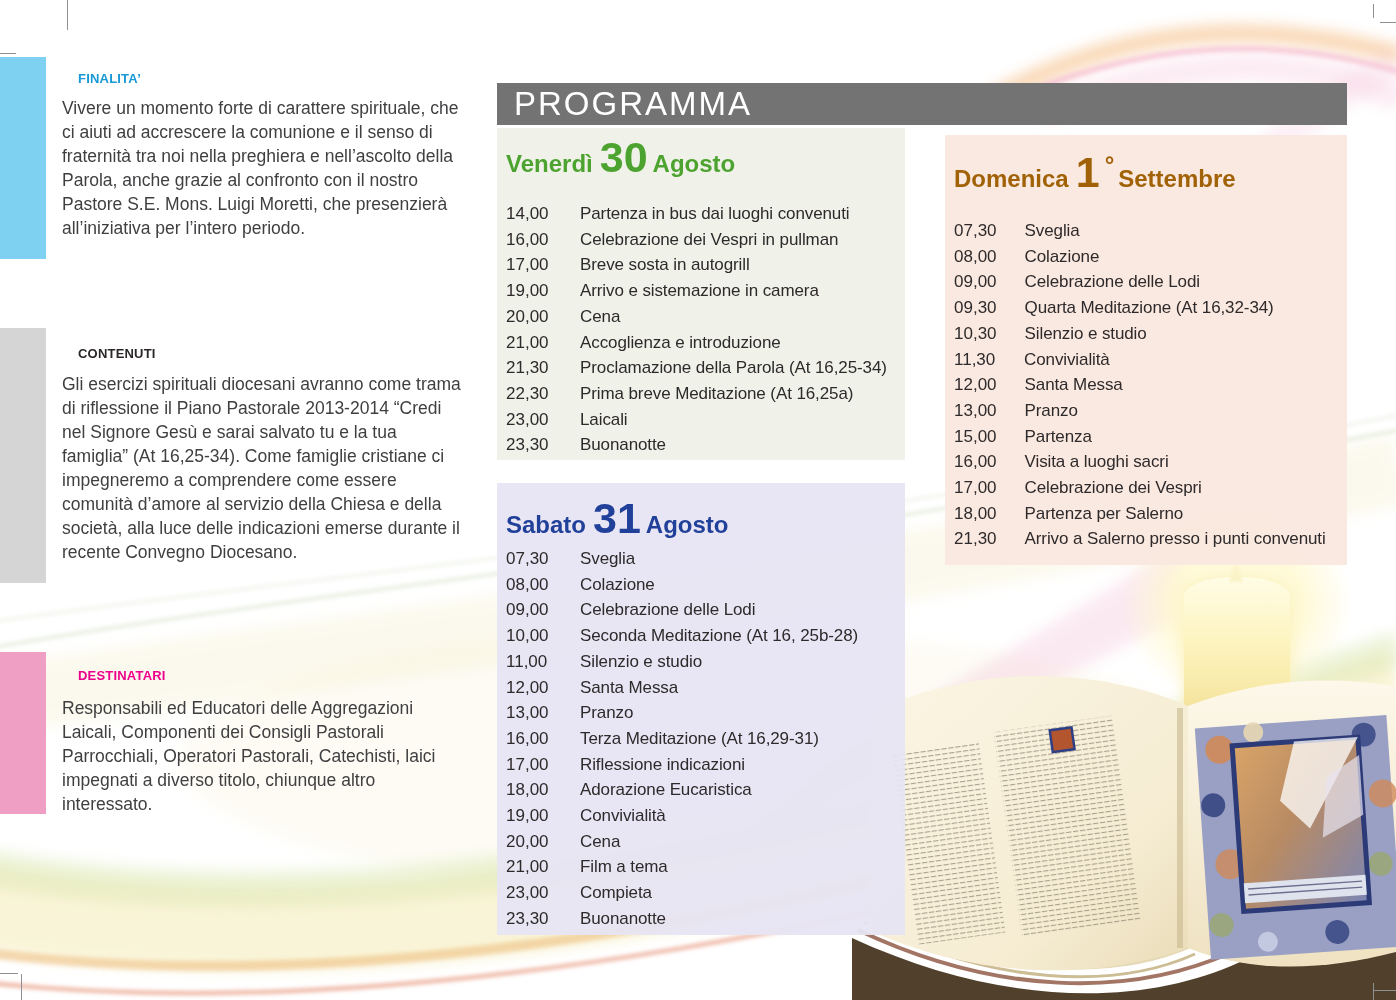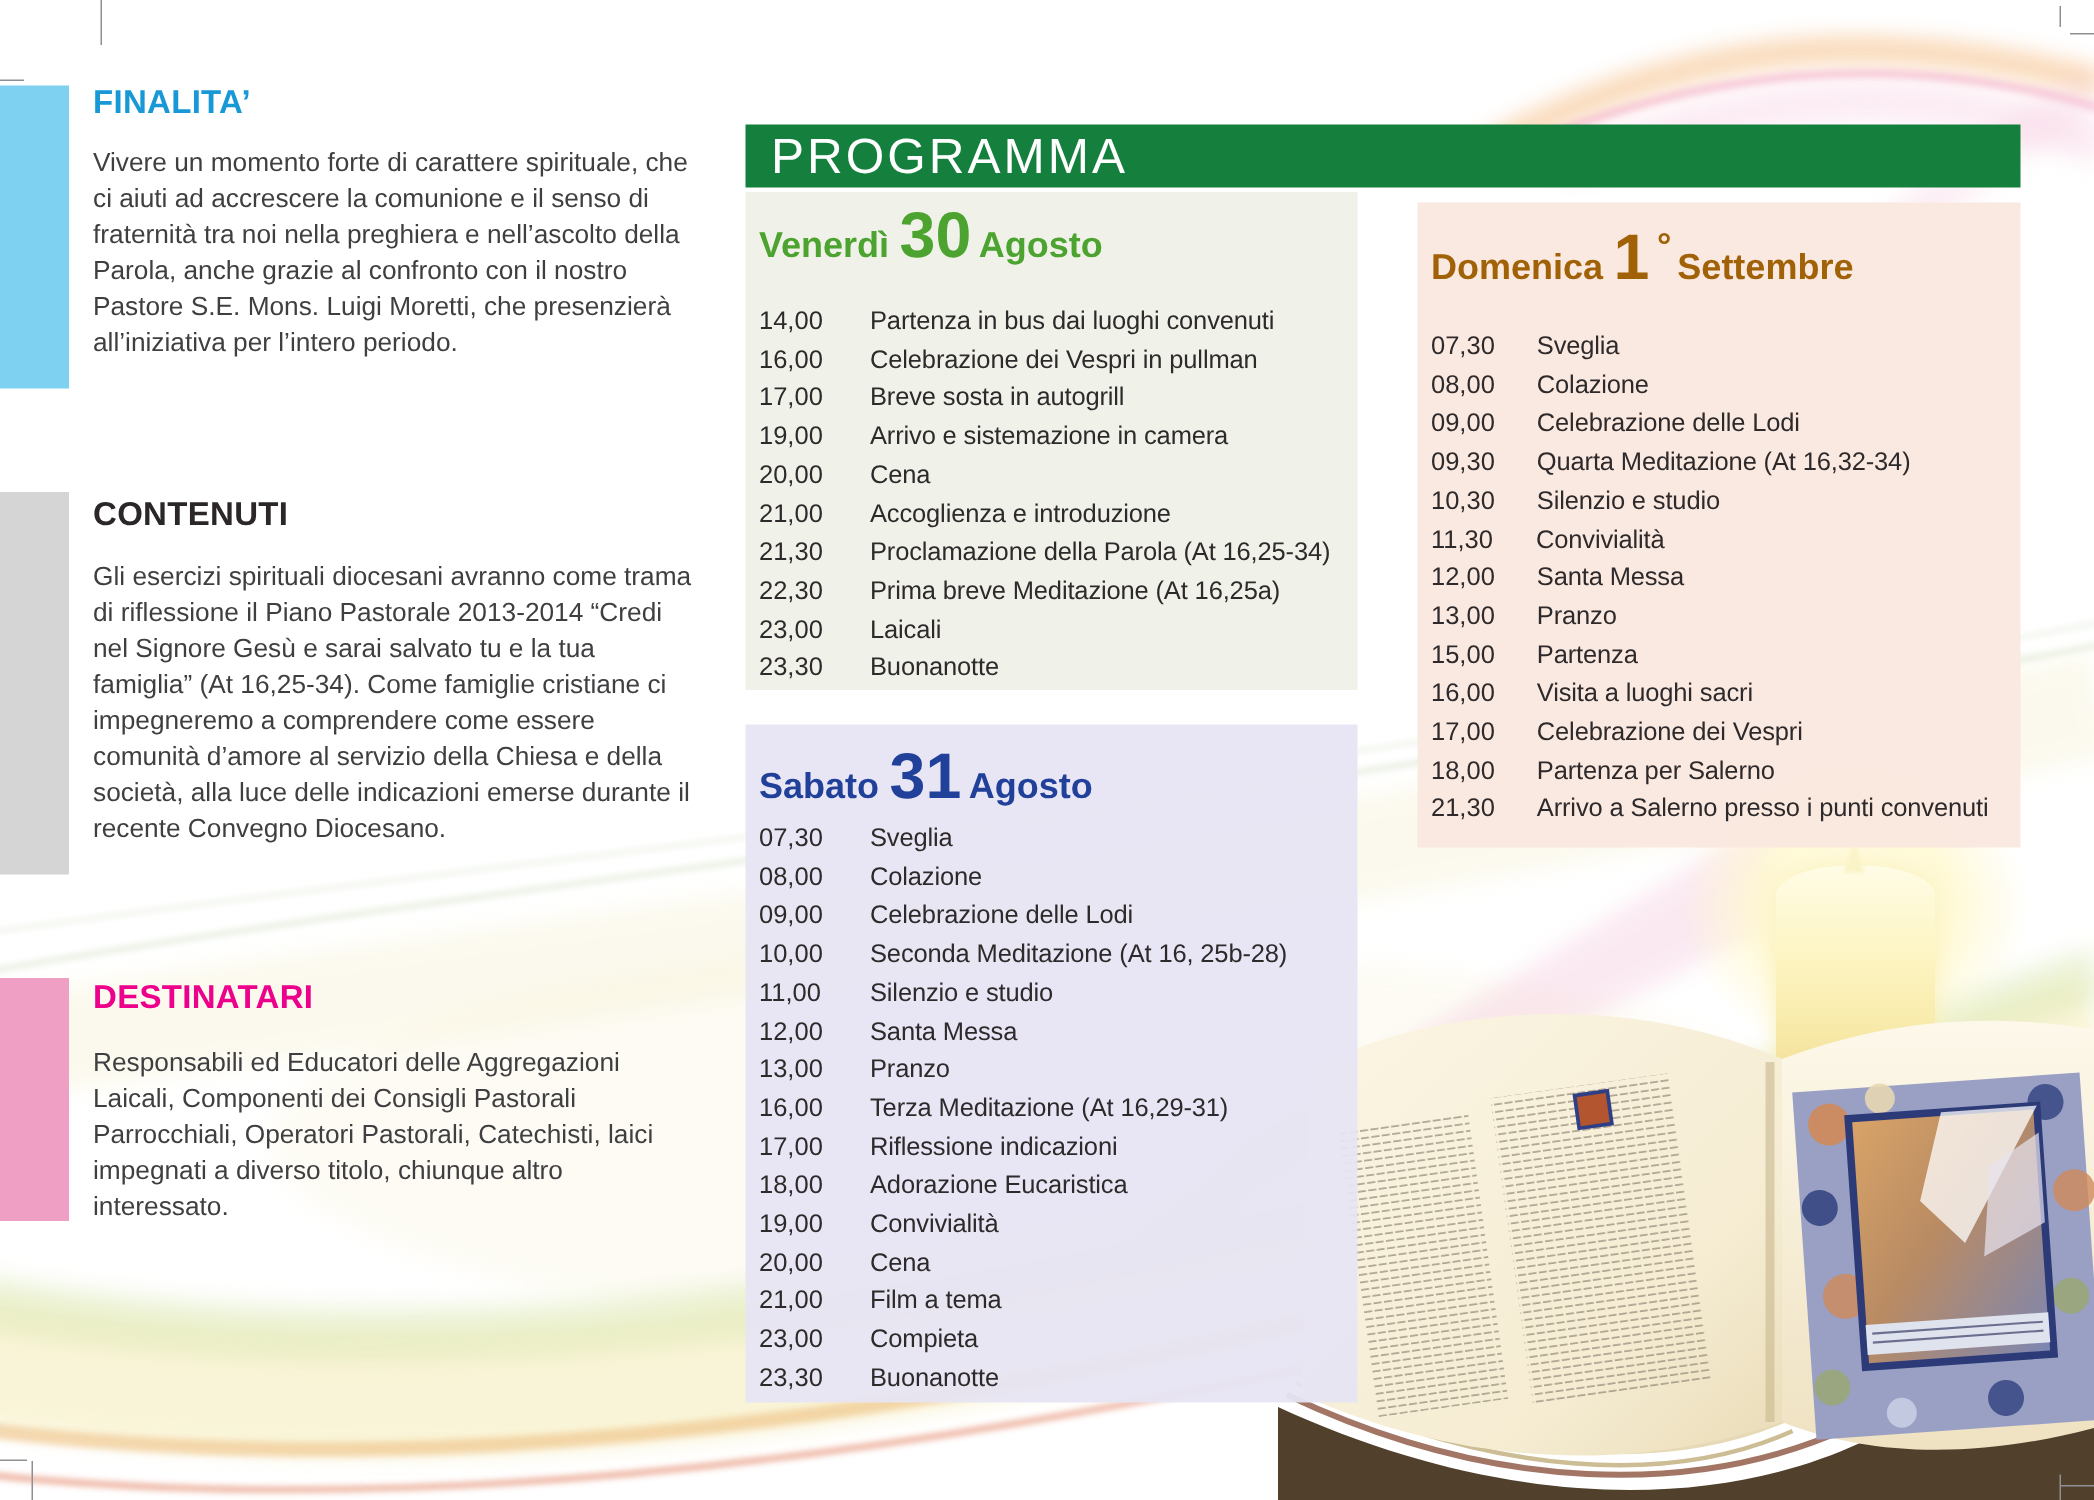--- a/index.html
+++ b/index.html
@@ -24,31 +24,31 @@
     border-left:7px solid transparent;border-right:7px solid transparent;
     border-bottom:22px solid #fbf3c8;filter:blur(1px);
   }
   
   .crop{position:absolute;background:#8f9093;}
   
   .bar{position:absolute;left:0;width:46px;}
   .bar-finalita{top:57px;height:202px;background:#7ed1f0;}
   .bar-contenuti{top:328px;height:255px;background:#d5d5d6;}
   .bar-destinatari{top:652px;height:162px;background:#ef9fc3;}
-  .side-title{position:absolute;left:62px;margin:0;font-size:22px;font-weight:bold;letter-spacing:.2px;}
+  .side-title{position:absolute;left:62px;margin:16px;font-size:13px;font-weight:bold;letter-spacing:.2px;}
   .t-finalita{top:55px;color:#1899d6;}
   .t-contenuti{top:330px;color:#2b2627;}
   .t-destinatari{top:652px;color:#ec008c;}
   .side-body{position:absolute;left:62px;width:400px;margin:0;font-size:17.5px;line-height:24px;color:#3f3f41;}
   .p-finalita{top:96px;}
   .p-contenuti{top:372px;}
   .p-destinatari{top:696px;}
   
   .prog-bar{
-    position:absolute;left:497px;top:83px;width:850px;height:42px;background:#15803d;
+    position:absolute;left:497px;top:83px;width:850px;height:42px;background:#737373;
     color:#ffffff;font-size:33px;font-weight:300;letter-spacing:2px;
     display:flex;align-items:center;padding-left:17px;box-sizing:border-box;
   }
   .panel{position:absolute;box-sizing:border-box;padding:6px 14px 0 9px;}
   .panel-venerdi{left:497px;top:128px;width:408px;height:332px;background:rgba(239,242,232,.97);}
   .panel-sabato{left:497px;top:483px;width:408px;height:452px;background:rgba(231,228,243,.94);}
   .panel-domenica{left:945px;top:135px;width:402px;height:430px;background:rgba(250,232,223,.96);}
   .day-hdr{display:flex;align-items:baseline;white-space:nowrap;}
   .day-hdr .lbl{font-size:24px;font-weight:bold;}
   .day-hdr .num{font-size:43px;font-weight:bold;line-height:1;margin:0 5px 0 7px;}

